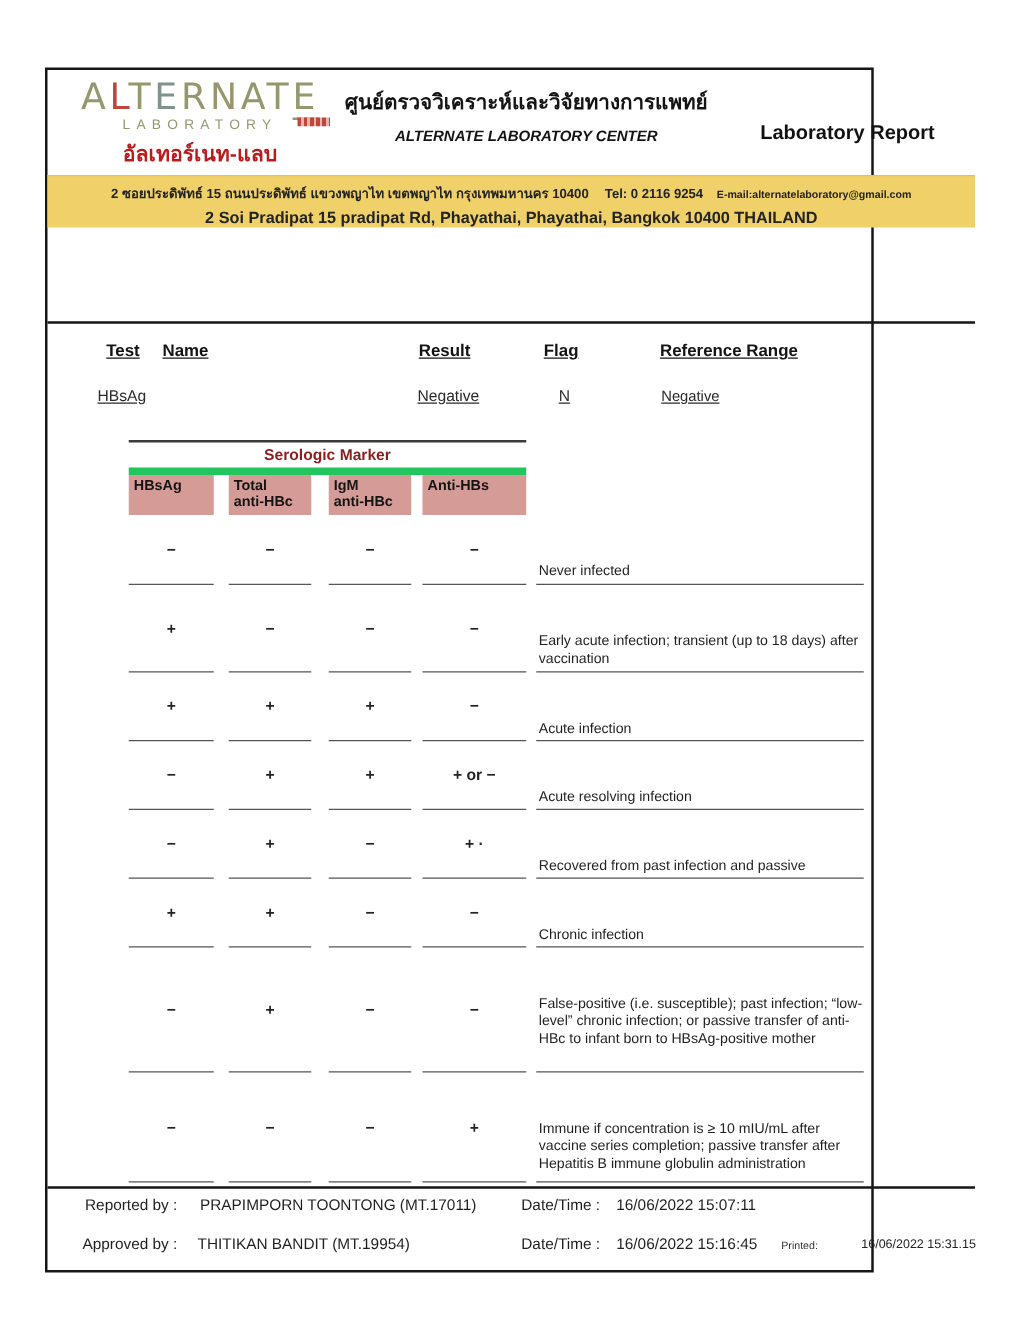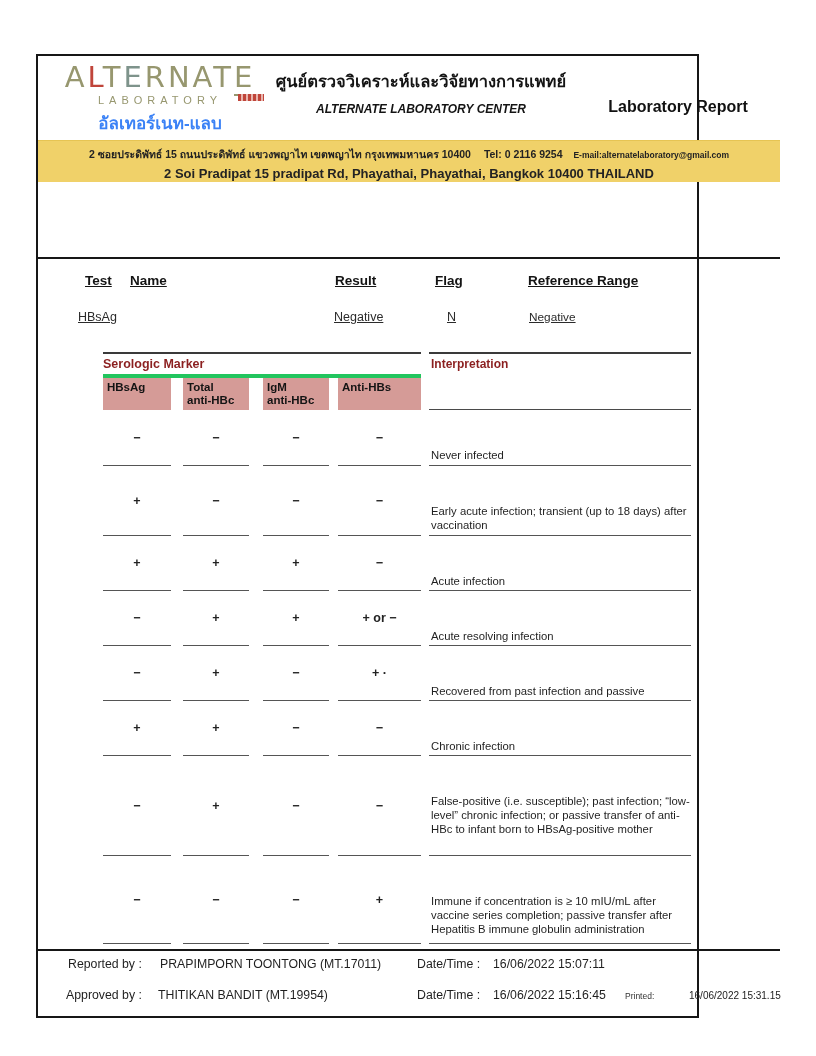--- a/index.html
+++ b/index.html
@@ -10,21 +10,21 @@
 
   
   .logo { position:absolute; left:14px; top:6px; width:216px; text-align:center; }
   .logo-word { font-family:"DejaVu Sans",sans-serif; font-size:29px; font-weight:400; letter-spacing:3px; color:#97976f; line-height:1.05; white-space:nowrap; }
   .logo-word .l-red { color:#c0453a; }
   .logo-word .l-teal { color:#7e938b; }
   .logo-word .l-last { border-bottom:2px solid #97976f; }
   .logo-accent { position:absolute; right:4px; top:32px; width:26px; height:7px;
     background:repeating-linear-gradient(90deg,#c0453a 0 3px,#e8b5ae 3px 5px); }
   .logo-sub { font-size:11px; letter-spacing:5px; color:#97976f; margin-top:2px; }
-  .logo-thai { font-size:17px; font-weight:700; color:#3b82f6; margin-top:3px; }
+  .logo-thai { font-size:17px; font-weight:700; color:#b91c1c; margin-top:3px; }
 
   .head-center { position:absolute; left:228px; top:12px; width:310px; text-align:center; }
   .head-center .thai-title { font-size:16.5px; font-weight:700; color:#141414; }
   .head-center .en-title { font-size:12px; font-weight:700; font-style:italic; margin-top:8px; color:#141414; }
   .report-title { position:absolute; left:548px; top:42px; width:184px; font-size:16px; font-weight:700; color:#111; text-align:center; }
 
   
   .addr-bar { position:absolute; left:0; top:84px; width:742px; height:42px; background:#f0d169; border-top:1px solid #e6c453; text-align:center; padding-top:5px; }
   .addr-line1 { font-size:10.5px; font-weight:700; color:#232323; white-space:nowrap; }
   .addr-line1 .tel { margin-left:10px; }
@@ -40,21 +40,21 @@
   .res-header { position:absolute; top:217px; left:0; width:742px; height:18px; font-size:13.5px; font-weight:600; color:#141414; }
   .res-h-test { left:47px; } .res-h-name { left:92px; } .res-h-result { left:297px; } .res-h-flag { left:397px; } .res-h-ref { left:490px; }
   .res-row { position:absolute; top:254px; left:0; width:742px; height:16px; font-size:12.5px; color:#2b2b2b; }
   .res-test { left:40px; } .res-result { left:296px; } .res-flag { left:409px; } .res-ref { left:491px; font-size:11.8px; }
 
   
   .sero { position:absolute; left:65px; top:296px; width:588px; font-size:11.3px; }
   .sero-head { display:flex; align-items:stretch; }
   .s-left { width:318px; border-top:2px solid #3a3a3a; }
   .s-right { width:262px; margin-left:8px; border-top:2px solid #3a3a3a; border-bottom:1px solid #4a4a4a; }
-  .s-title { font-size:12.5px; font-weight:700; color:#8b1f1f; padding:3px 0 3px 0; border-bottom:4px solid #22c55e; }
+  .s-title { text-align:center; font-size:12.5px; font-weight:700; color:#8b1f1f; padding:3px 0 3px 0; border-bottom:6px solid #22c55e; }
   .s-interp-h { font-size:12px; font-weight:700; color:#8b1f1f; padding:3px 0 0 2px; }
   .pink-row { display:flex; }
   .m-col { background:#d59b97; color:#141414; font-weight:700; font-size:11.5px; line-height:1.15; padding:3px 0 3px 4px; white-space:pre-line; min-height:32px; }
   .c1 { width:68px; } .g1 { width:12px; } .c2 { width:66px; } .g2 { width:14px; } .c3 { width:66px; } .g3 { width:9px; } .c4 { width:83px; }
   .s-row { display:flex; align-items:stretch; }
   .m-cell { display:flex; align-items:center; justify-content:center; border-bottom:1px solid #555; font-size:12.5px; font-weight:600; color:#222; }
   .gap { border-bottom:none; }
   .i-cell { width:262px; margin-left:8px; border-bottom:1px solid #555; padding:2px 0 2px 2px; color:#1f1f1f; line-height:1.24;margin-top:36px; }
   .r1 .m-cell,.r1 .i-cell{ min-height:20px; } .r2 .m-cell,.r2 .i-cell{ min-height:34px; }
   .r3 .m-cell,.r3 .i-cell{ min-height:19px; } .r4 .m-cell,.r4 .i-cell{ min-height:19px; }
@@ -126,23 +126,20 @@
             <div class="g1"></div>
             <div class="m-col c2">Total
 anti-HBc</div>
             <div class="g2"></div>
             <div class="m-col c3">IgM
 anti-HBc</div>
             <div class="g3"></div>
             <div class="m-col c4">Anti-HBs</div>
           </div>
         </div>
-        <div class="s-right">
-          <div class="s-interp-h">Interpretation</div>
-        </div>
       </div>
 
       <div class="s-row r1">
         <div class="m-cell c1">−</div>
           <div class="g1 gap"></div>
         <div class="m-cell c2">−</div>
           <div class="g2 gap"></div>
         <div class="m-cell c3">−</div>
           <div class="g3 gap"></div>
         <div class="m-cell c4">−</div>

